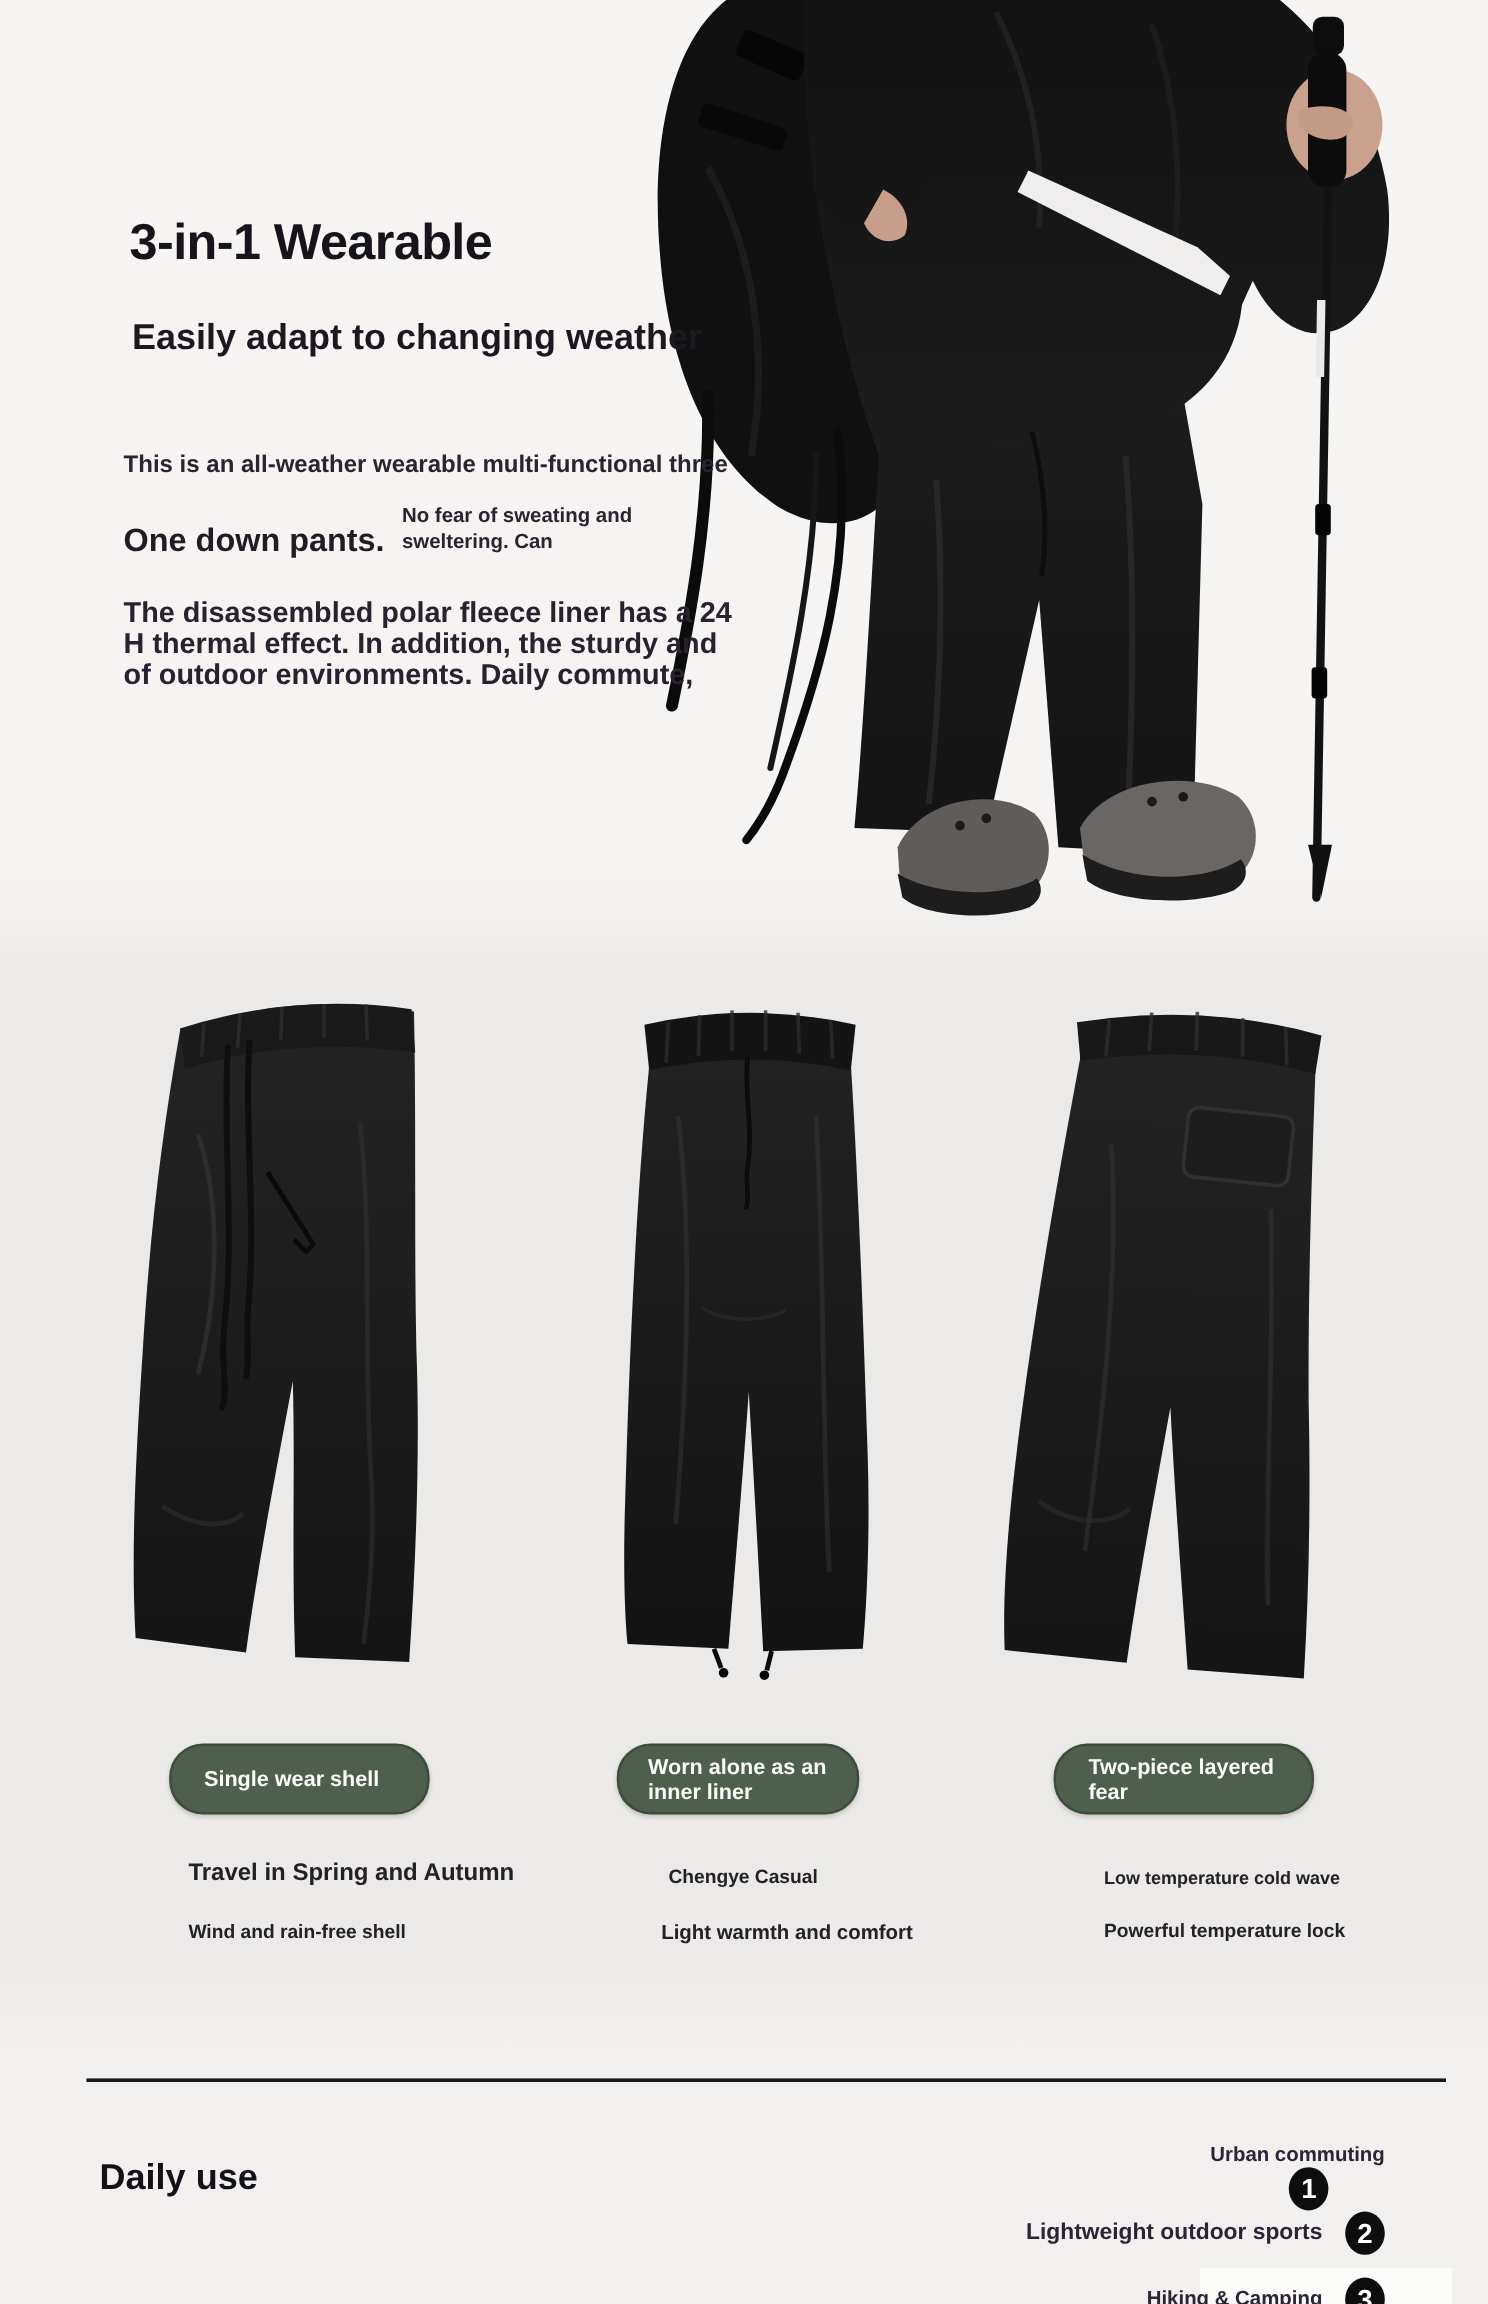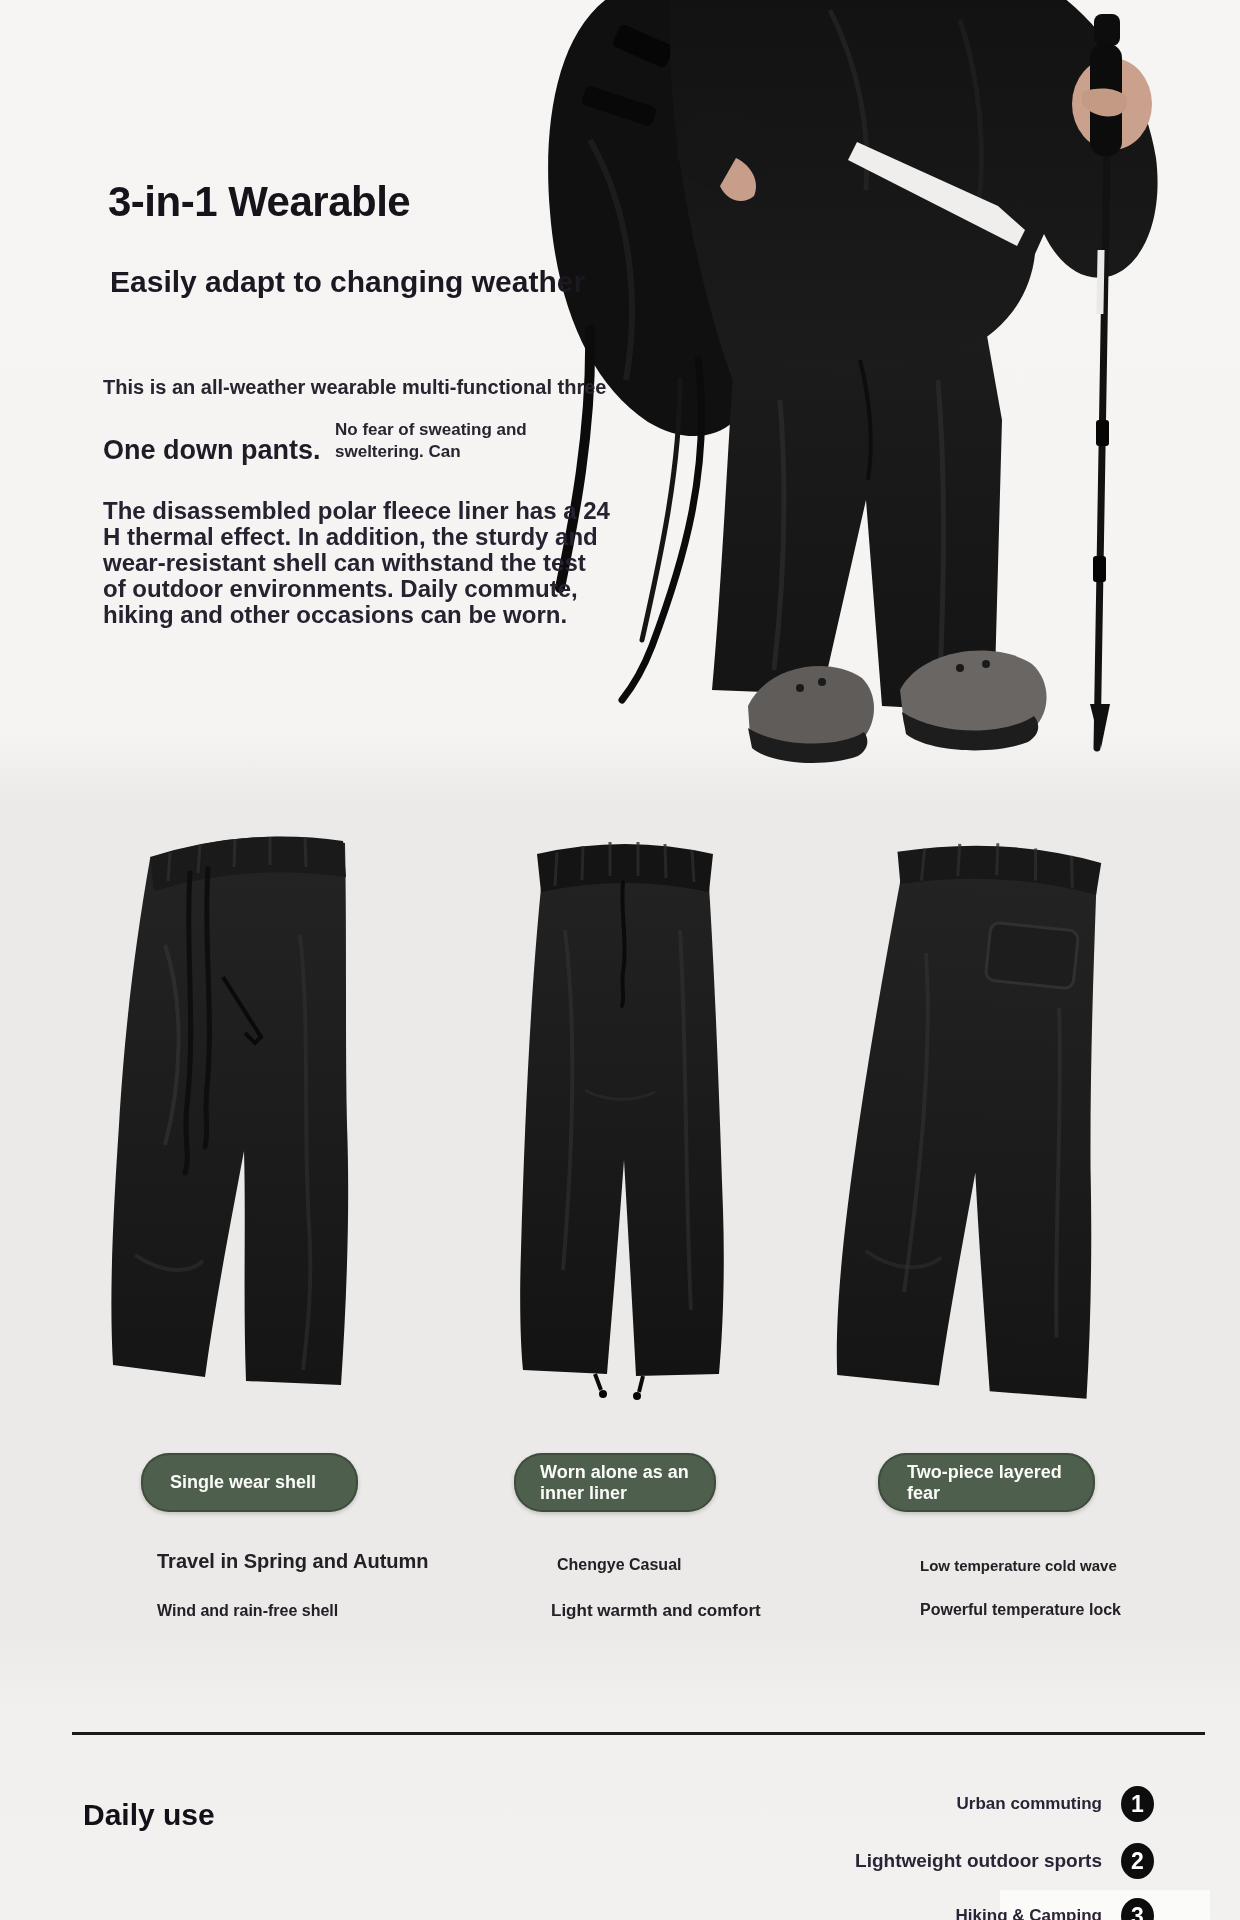--- a/index.html
+++ b/index.html
@@ -46,21 +46,21 @@
   
   .divider{left:72px;top:1732px;width:1133px;height:3px;background:#1b1a1a;}
   .daily-title{left:83px;top:1768px;font-size:30px;font-weight:bold;color:#14101a;}
   .daily-item{position:absolute;display:flex;align-items:center;}
   .daily-label{font-weight:bold;color:#2c2436;white-space:nowrap;}
   .num-badge{
     width:33px;height:36px;border-radius:50%;background:#0d0d0d;margin-left:19px;
     display:flex;align-items:center;justify-content:center;flex:0 0 auto;
     color:#ffffff;font-weight:bold;font-size:23px;
   }
-  .item-1{top:1786px;right:86px;}
+  .item-1{top:1786px;right:86px;flex-direction:column;}
   .item-1 .daily-label{font-size:17px;}
   .item-2{top:1843px;right:86px;}
   .item-2 .daily-label{font-size:19px;margin-left:15px;}
   .item-3{top:1898px;right:86px;}
   .item-3 .daily-label{font-size:17px;}
   .white-patch{left:1000px;top:1890px;width:210px;height:30px;background:#fbfbfa;}
 </style>
 </head>
 <body>
 
@@ -135,23 +135,21 @@
     <h2 class="abs hero-sub">Easily adapt to changing weather</h2>
     <p class="abs hero-intro">This is an all-weather wearable multi-functional three</p>
     <p class="abs hero-lead">One down pants.</p>
     <p class="abs hero-note">
       <span>No fear of sweating and</span><br>
       <span>sweltering. Can</span>
     </p>
     <div class="abs hero-para">
       <div>The disassembled polar fleece liner has a 24</div>
       <div>H thermal effect. In addition, the sturdy and</div>
-      <div>wear-resistant shell can withstand the test</div>
       <div>of outdoor environments. Daily commute,</div>
-      <div>hiking and other occasions can be worn.</div>
     </div>
   </section>
 
   <section>
 
     <svg class="abs pants-img-1" viewBox="0 0 300 580" xmlns="http://www.w3.org/2000/svg">
       <defs>
           <linearGradient id="g1" x1="0" y1="0" x2="0" y2="1">
         <stop offset="0" stop-color="#242424"></stop>
             <stop offset="1" stop-color="#151515"></stop>

